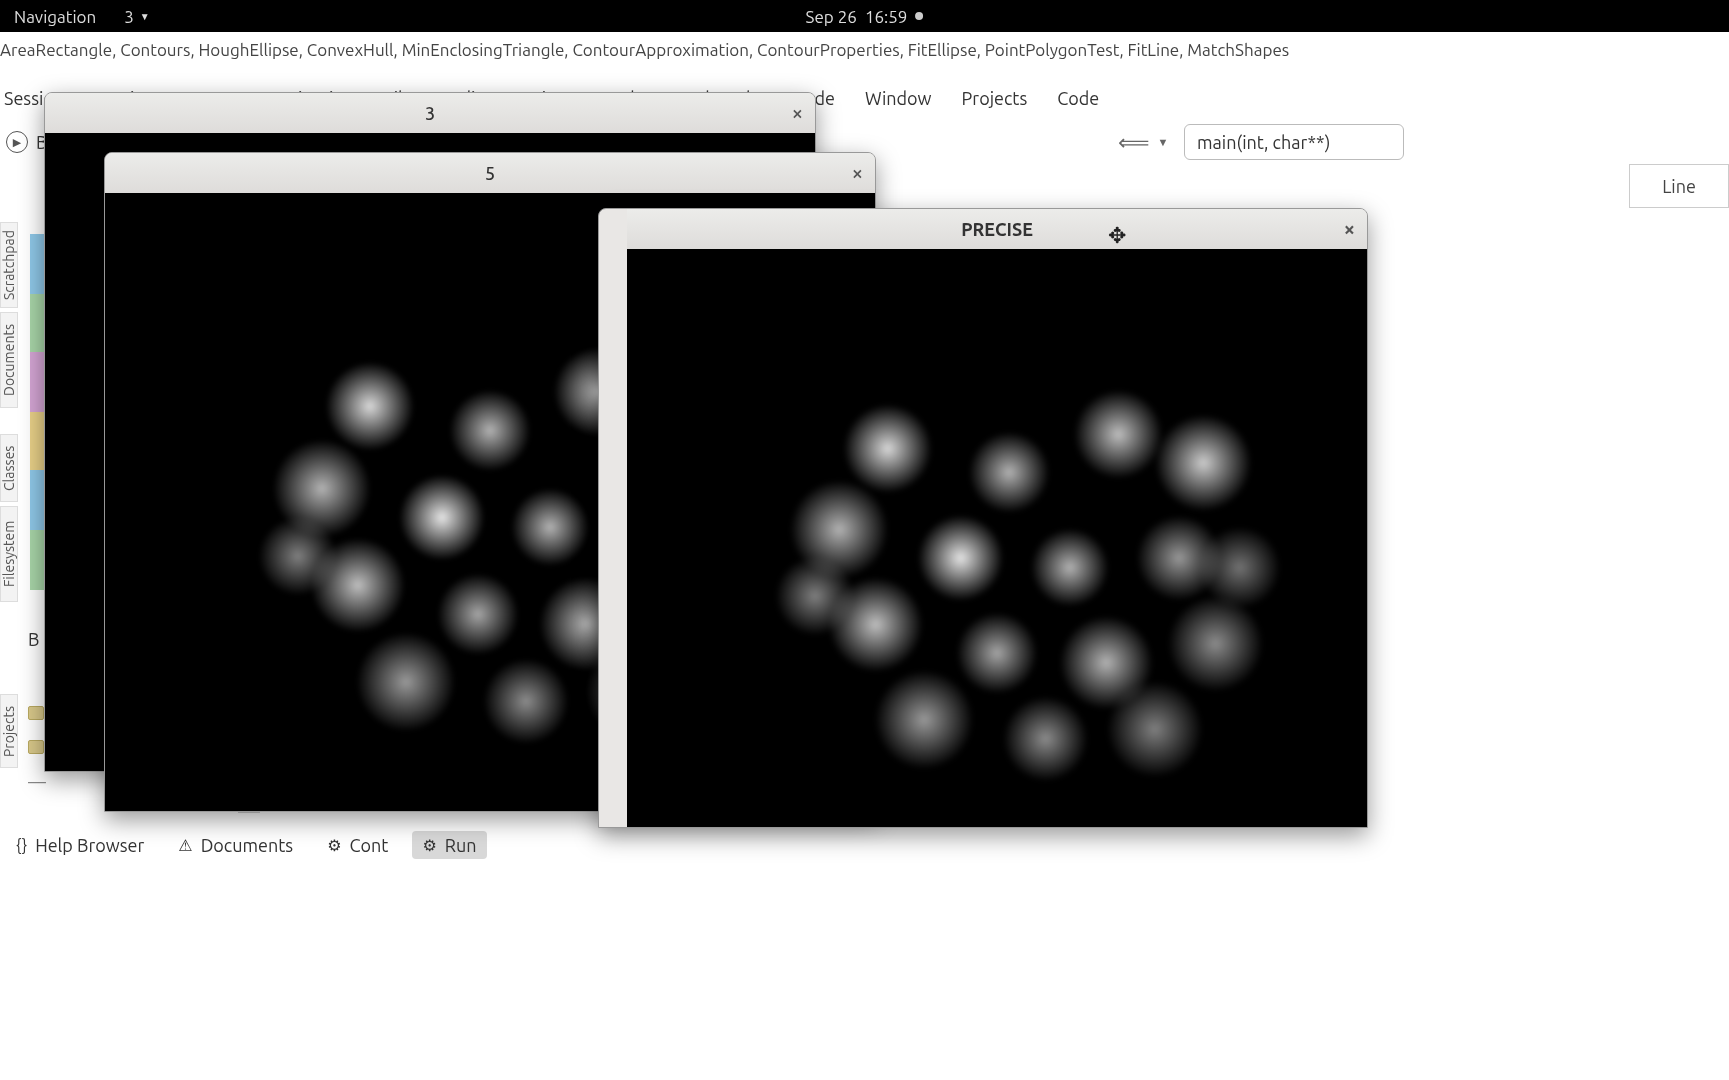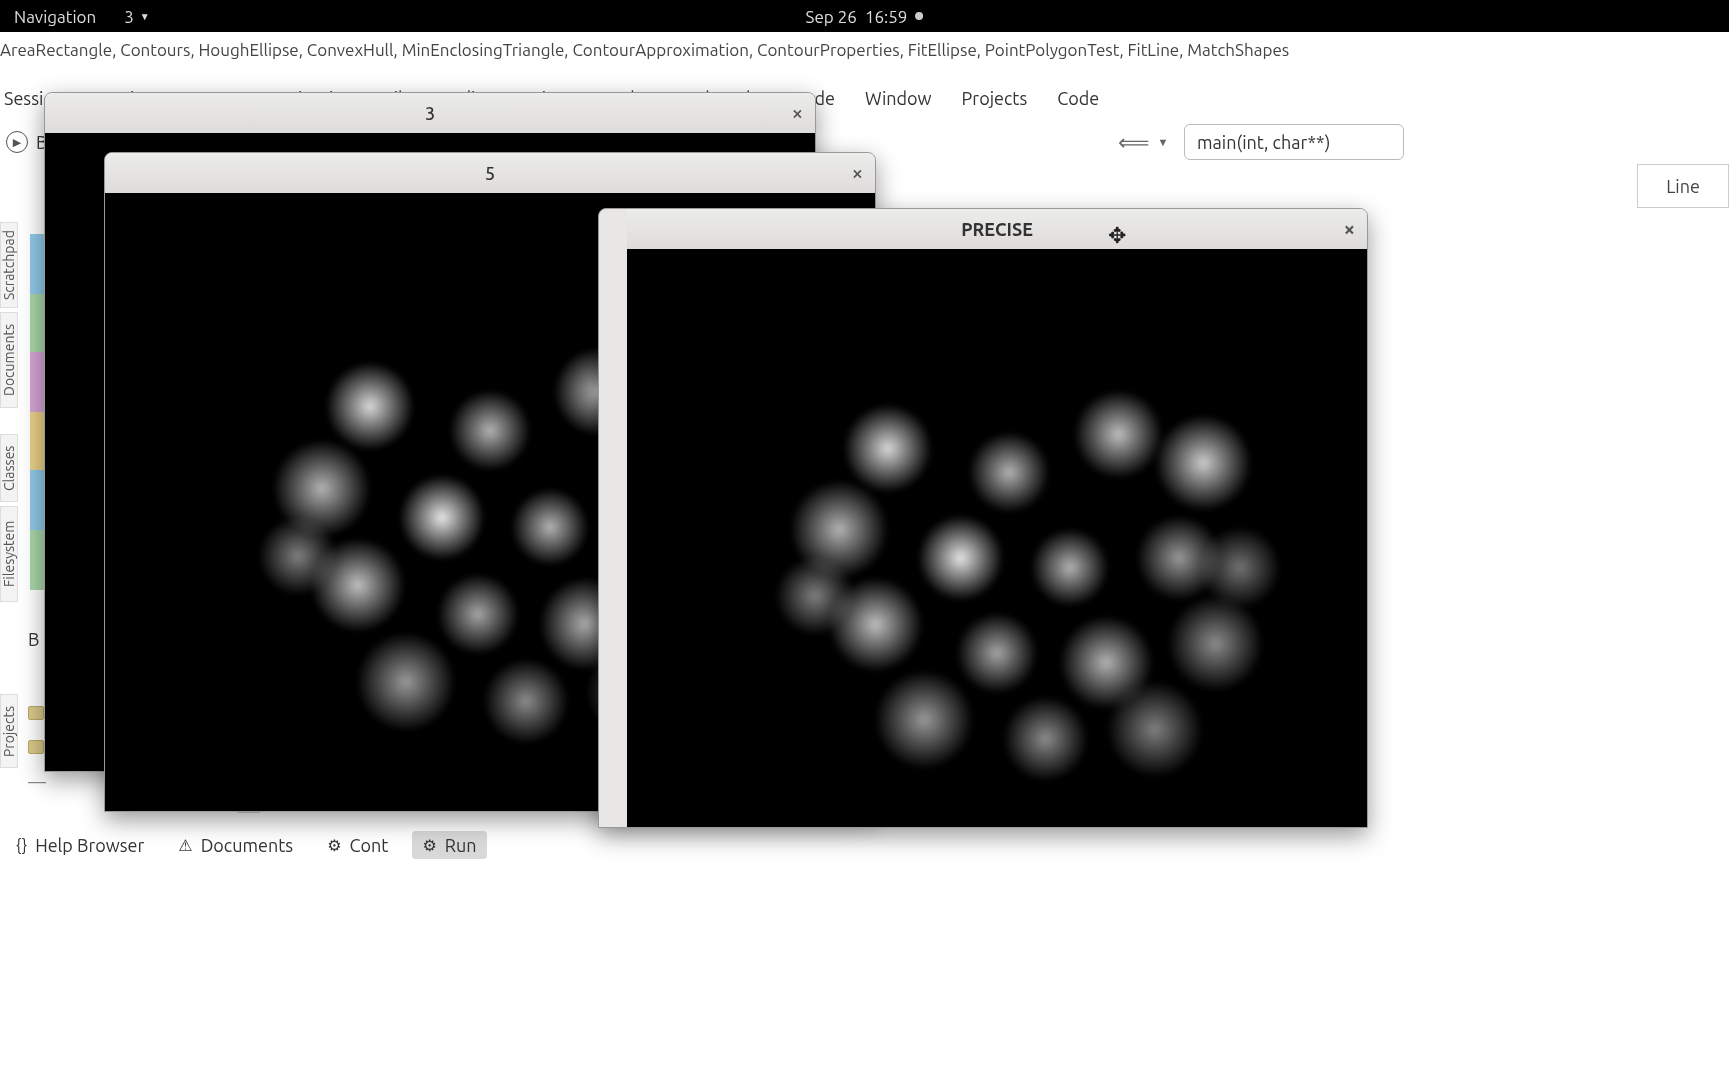--- a/index.html
+++ b/index.html
@@ -22,21 +22,21 @@
 
 
 .tool-row { position: absolute; top: 120px; left: 0; right: 0; height: 44px; display: flex; align-items: center; }
 .tool-row .play { width: 22px; height: 22px; border: 1.5px solid #555; border-radius: 50%; margin-left: 6px; display: flex; align-items: center; justify-content: center; font-size: 11px; color: #555; }
 .tool-row .b-label { margin-left: 8px; color: #333; font-size: 18px; }
 .tool-row .quick { position: absolute; left: 836px; width: 268px; height: 40px; border: 1px solid #bbb; border-radius: 6px; display: flex; align-items: center; padding: 0 12px; color: #999; font-size: 18px; }
 .tool-row .back-grp { position: absolute; left: 1118px; display: flex; align-items: center; gap: 8px; color: #666; }
 .tool-row .back-grp .ico { font-size: 22px; }
 .tool-row .back-grp .tri { font-size: 11px; }
 .tool-row .sig { position: absolute; left: 1184px; width: 220px; height: 36px; border: 1px solid #bbb; border-radius: 6px; display: flex; align-items: center; padding: 0 12px; color: #333; font-size: 18px; }
-.line-box { position: absolute; top: 164px; right: 0; width: 92px; height: 44px; border: 1px solid #ccc; display: flex; align-items: center; justify-content: center; color: #444; font-size: 18px; }
+.line-box { position: absolute; top: 164px; right: 0; width: 100px; height: 44px; border: 1px solid #ccc; display: flex; align-items: center; justify-content: center; color: #444; font-size: 18px; }
 
 
 .vert-tab { position: absolute; left: 0; width: 18px; display: flex; align-items: center; justify-content: center; writing-mode: vertical-rl; transform: rotate(180deg); font-size: 14px; color: #555; background: #f3f3f3; border: 1px solid #ddd; }
 .vt1 { top: 222px; height: 86px; }
 .vt2 { top: 312px; height: 96px; }
 .vt3 { top: 434px; height: 68px; }
 .vt4 { top: 506px; height: 96px; }
 .vt5 { top: 694px; height: 74px; }
 
 

